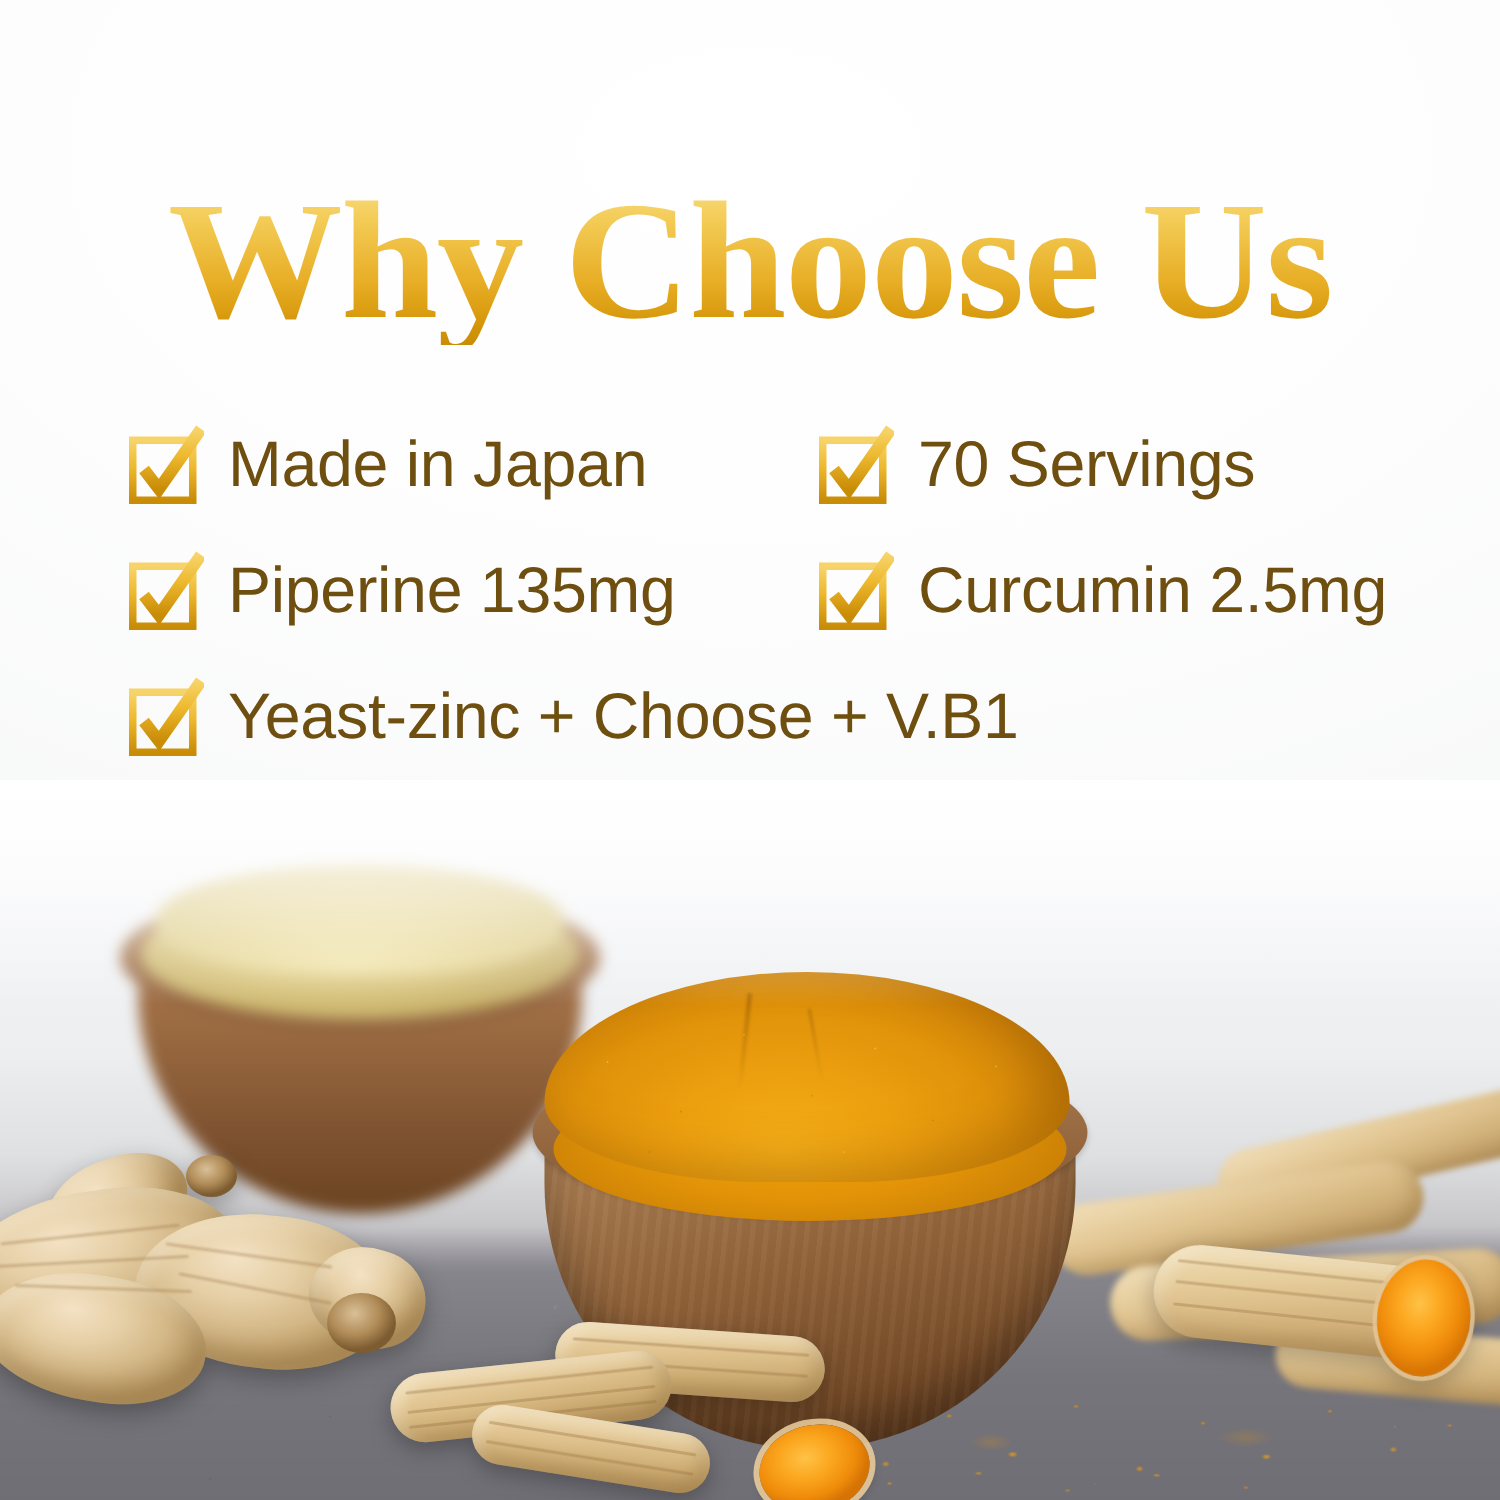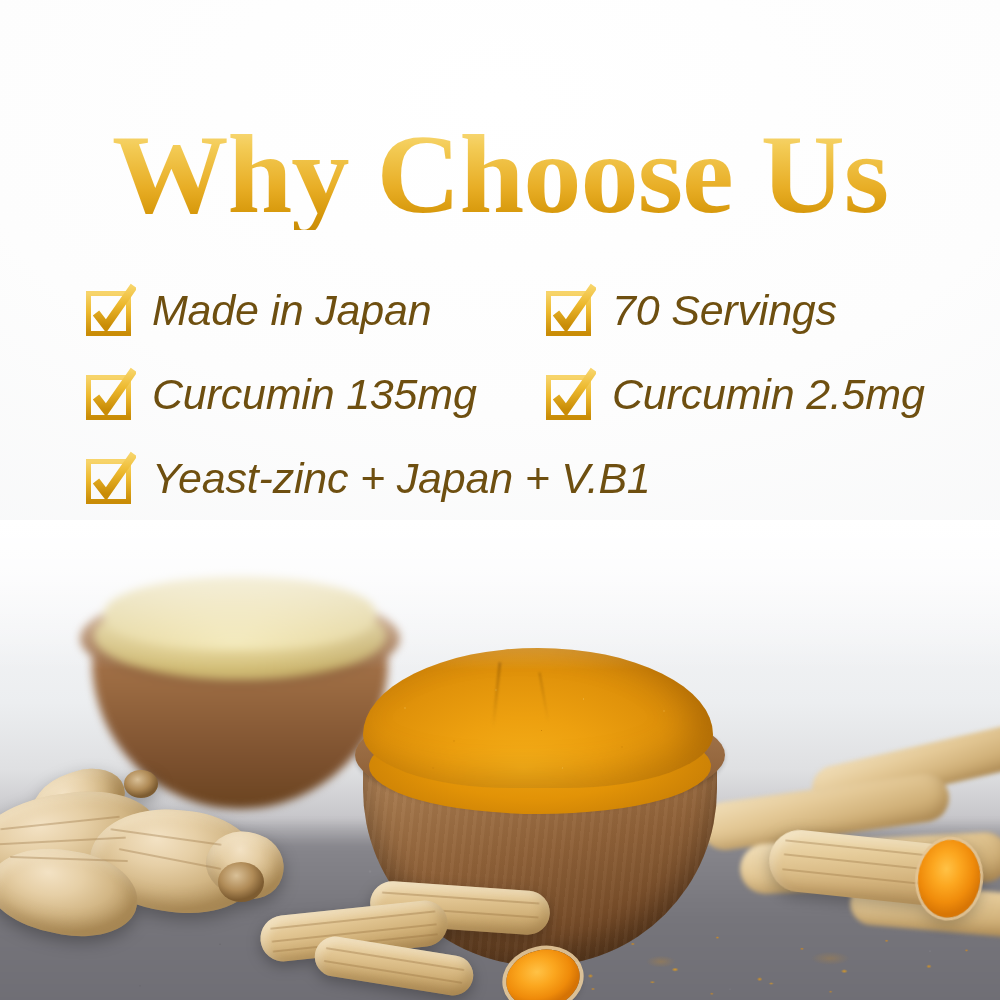--- a/index.html
+++ b/index.html
@@ -379,21 +379,20 @@
   .features {
     position: absolute;
     left: 84px; top: 282px;
     width: 880px;
   }
   .feature-row {
     display: flex;
     align-items: flex-end;
     margin-bottom: 28px;
     gap: 0;
-    font-style: italic;
   }
   .feature-col {
     display: flex;
     align-items: center;
   }
   .col-left  { width: 460px; }
   .col-right { width: 420px; }
 
   .check-icon {
     position: relative;
@@ -534,40 +533,40 @@
       </div>
 
       <div class="feature-row">
         <div class="feature-col col-left">
           <span class="check-icon">
             <svg width="52" height="56" viewBox="0 0 52 56">
               <rect x="4.5" y="11.5" width="40" height="40" fill="none" stroke="url(#g1)" stroke-width="5"></rect>
               <path d="M12 31 L22 44 L50 4" fill="none" stroke="url(#g1)" stroke-width="8"></path>
             </svg>
           </span>
-          <span class="feature-label">Curcumin 135mg</span>
+          <span class="feature-label">Piperine 135mg</span>
         </div>
         <div class="feature-col col-right">
           <span class="check-icon">
             <svg width="52" height="56" viewBox="0 0 52 56">
               <rect x="4.5" y="11.5" width="40" height="40" fill="none" stroke="url(#g1)" stroke-width="5"></rect>
               <path d="M12 31 L22 44 L50 4" fill="none" stroke="url(#g1)" stroke-width="8"></path>
             </svg>
           </span>
           <span class="feature-label">Curcumin 2.5mg</span>
         </div>
       </div>
 
       <div class="feature-row">
         <div class="feature-col">
           <span class="check-icon">
             <svg width="52" height="56" viewBox="0 0 52 56">
               <rect x="4.5" y="11.5" width="40" height="40" fill="none" stroke="url(#g1)" stroke-width="5"></rect>
               <path d="M12 31 L22 44 L50 4" fill="none" stroke="url(#g1)" stroke-width="8"></path>
             </svg>
           </span>
-          <span class="feature-label">Yeast-zinc + Japan + V.B1</span>
+          <span class="feature-label">Yeast-zinc + Choose + V.B1</span>
         </div>
       </div>
 
     </div>
   </div>
 </div>
 
 </body></html>

